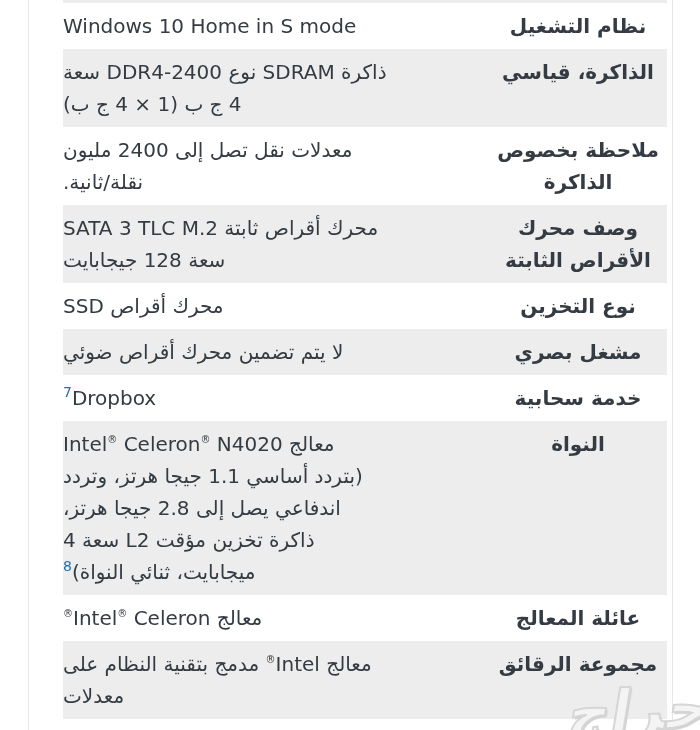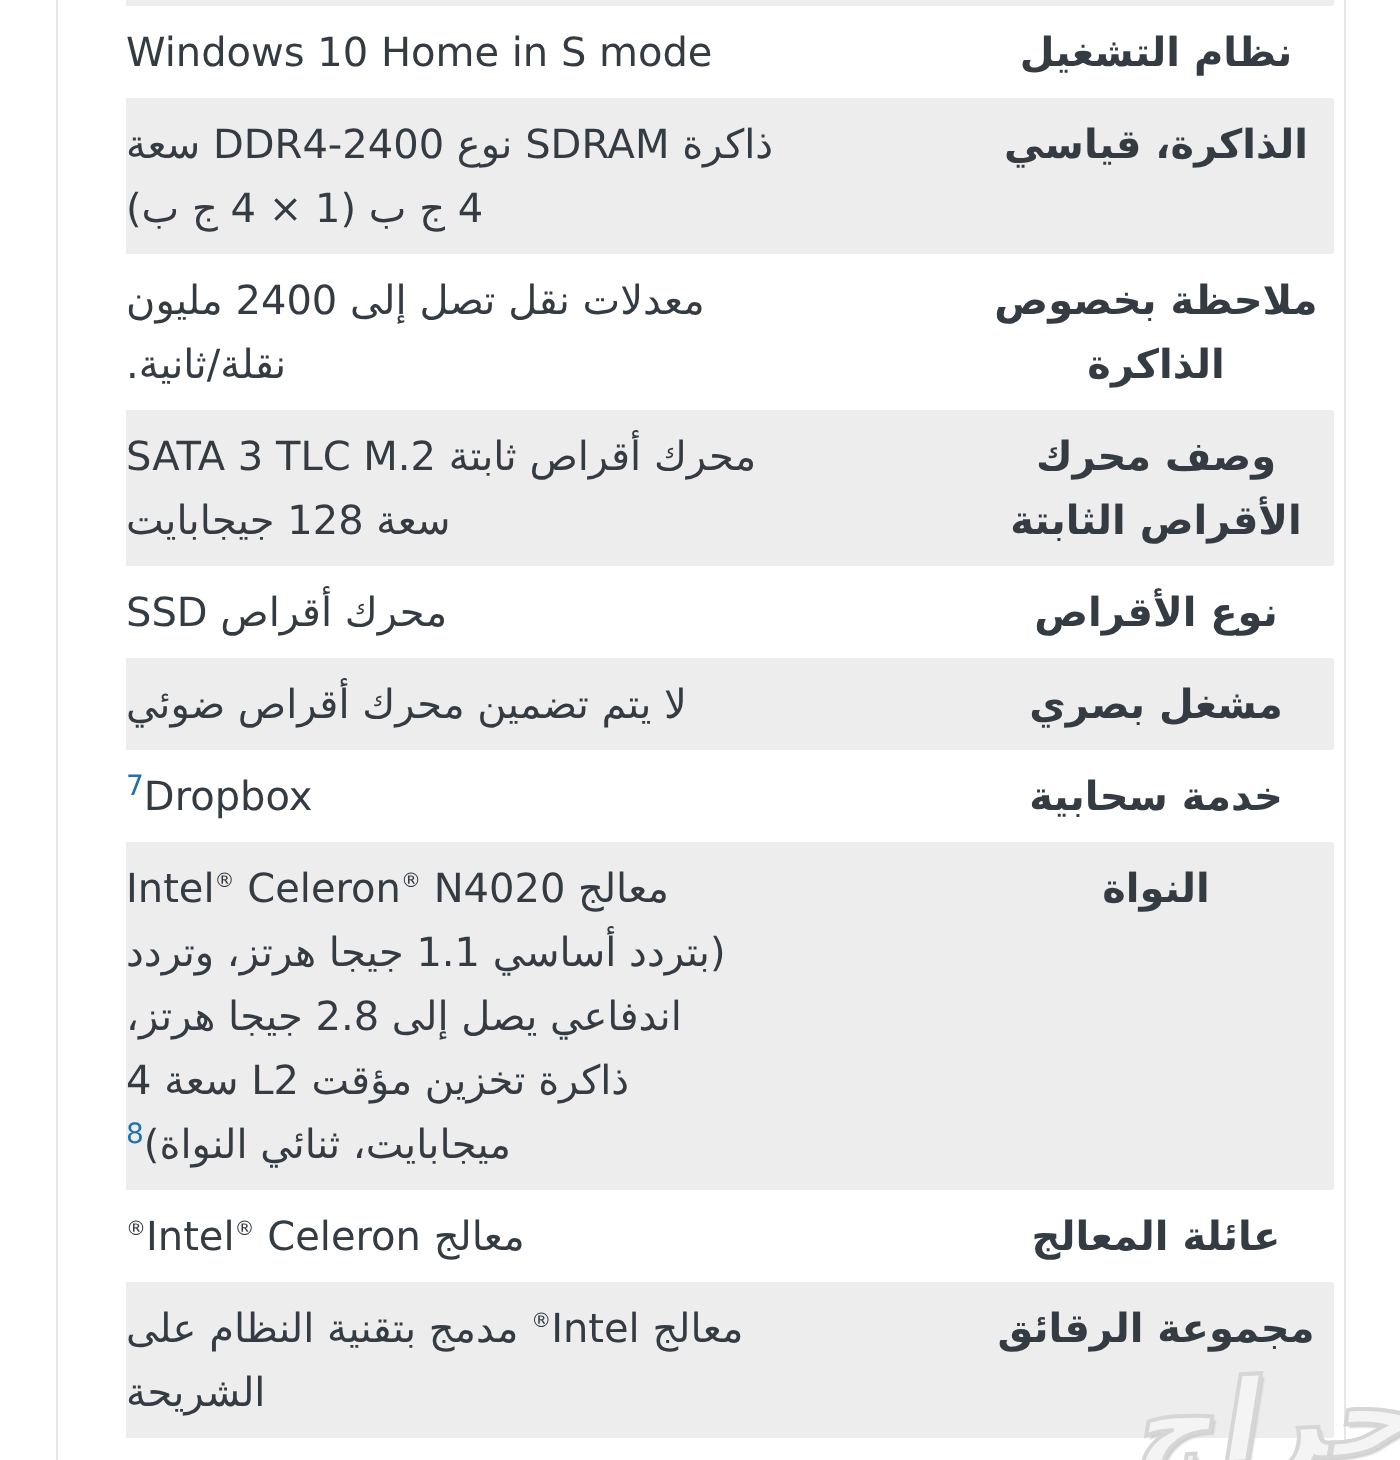--- a/index.html
+++ b/index.html
@@ -78,21 +78,21 @@
         <div class="line">وصف محرك</div>
         <div class="line">الأقراص الثابتة</div>
       </div>
       <div class="value-cell">
         <div class="line">محرك أقراص ثابتة SATA 3 TLC M.2</div>
         <div class="line">سعة 128 جيجابايت</div>
       </div>
     </div>
     <div class="row">
       <div class="label-cell">
-        <div class="line">نوع الأقراص</div>
+        <div class="line">نوع التخزين</div>
       </div>
       <div class="value-cell">
         <div class="line">محرك أقراص SSD</div>
       </div>
     </div>
     <div class="row shaded">
       <div class="label-cell">
         <div class="line">مشغل بصري</div>
       </div>
       <div class="value-cell">
@@ -126,18 +126,18 @@
       <div class="value-cell">
         <div class="line">معالج Intel<sup class="reg">®</sup> Celeron<sup class="reg">®</sup></div>
       </div>
     </div>
     <div class="row shaded">
       <div class="label-cell">
         <div class="line">مجموعة الرقائق</div>
       </div>
       <div class="value-cell">
         <div class="line">معالج Intel<sup class="reg">®</sup> مدمج بتقنية النظام على</div>
-        <div class="line">الشريحة</div>
+        <div class="line">معدلات</div>
       </div>
     </div>
   </div>
 
 <div class="watermark">حراج</div>
 
 </body></html>

